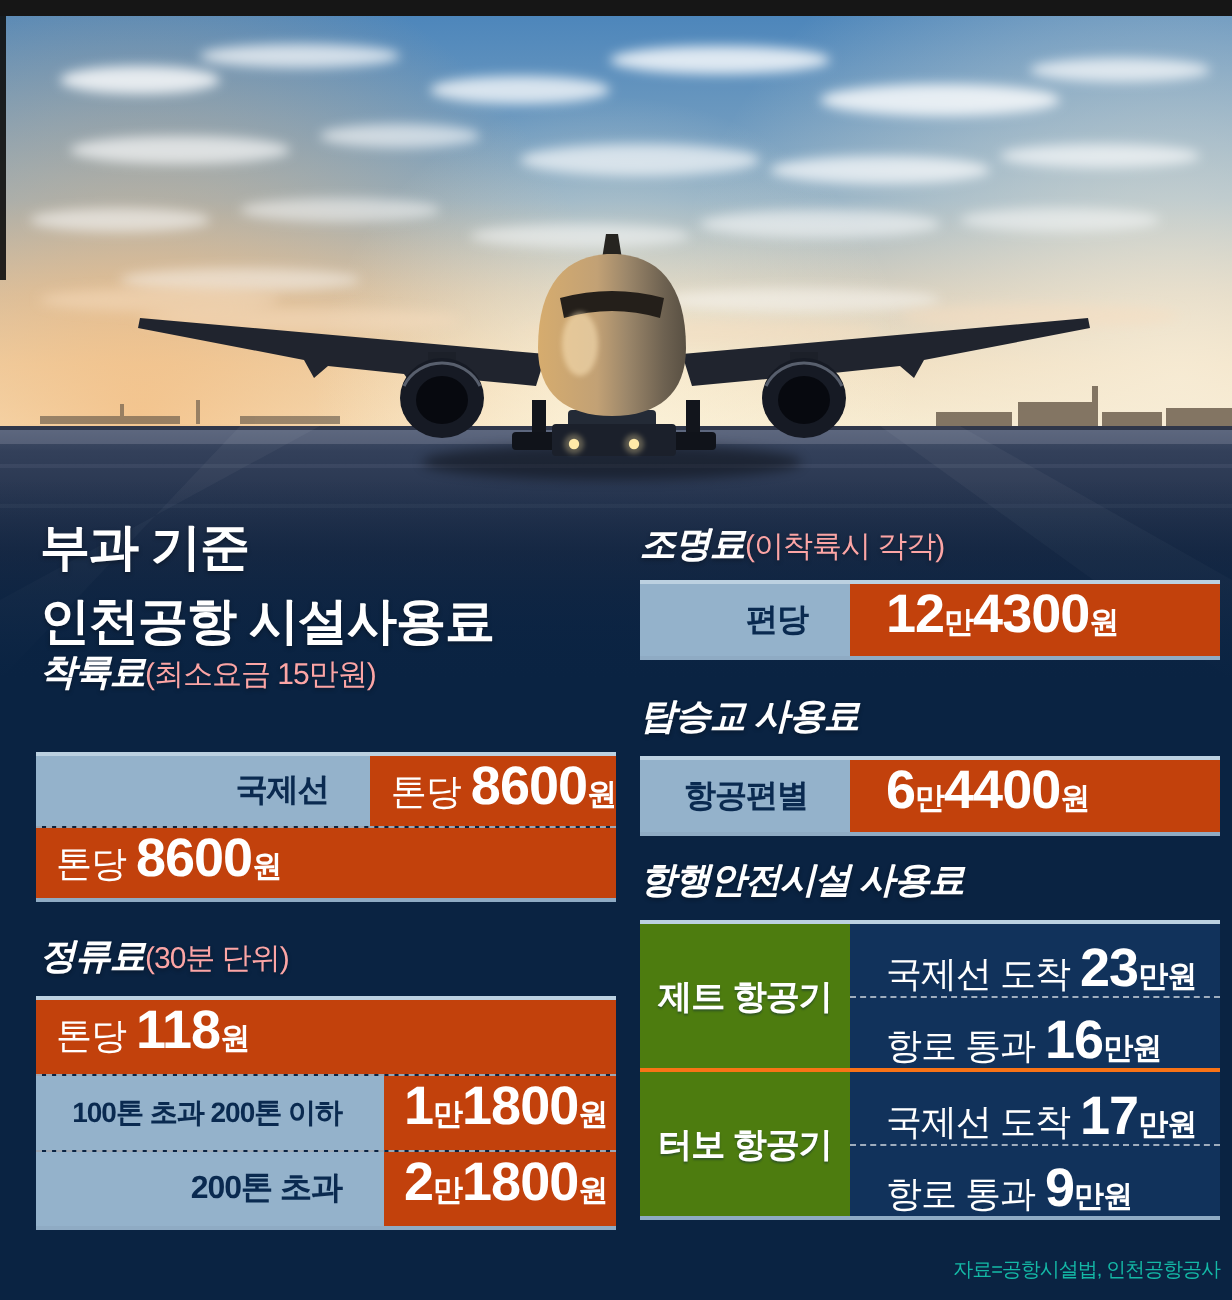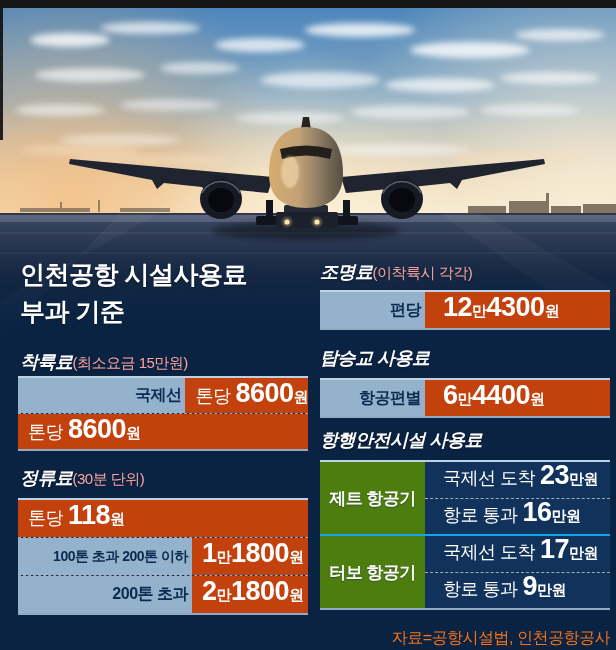--- a/index.html
+++ b/index.html
@@ -23,59 +23,59 @@
 
   .tbl{
     position:absolute;width:290px;
     border-top:2px solid #bcd1e1;border-bottom:2px solid #8fabc4;
   }
   .trow{display:flex;}
   .rowsep .trow + .trow{border-top:1px dashed rgba(255,255,255,.6);}
   .tlabel{
     background:#94b2cb;color:#0a2a50;font-weight:bold;font-size:16px;
     display:flex;align-items:center;justify-content:flex-end;
-    padding-right:4px;box-sizing:border-box;letter-spacing:-0.5px;white-space:nowrap;
+    padding-right:21px;box-sizing:border-box;letter-spacing:-0.5px;white-space:nowrap;
   }
   .tlabel.small-label{font-size:14px;}
   .lft .tlabel{width:174px;}
   .rgt .tlabel{width:105px;}
   .tvalue{
     flex:1;background:#c2410c;display:flex;align-items:baseline;
     padding-left:10px;box-sizing:border-box;white-space:nowrap;
   }
   .rgt .tvalue{padding-left:18px;}
   .h35 .trow{height:35px;}
   .h36 .trow{height:36px;}
   .h37 .trow{height:37px;}
   .pre{font-size:18px;font-weight:500;color:#fff;margin-right:5px;letter-spacing:-0.5px;}
   .big{font-size:27px;font-weight:800;color:#fff;letter-spacing:-0.5px;}
   .small{font-size:15px;font-weight:600;color:#fff;letter-spacing:-0.5px;}
 
   
   .tbl-nav{position:absolute;left:320px;top:460px;width:290px;
     border-top:2px solid #bcd1e1;border-bottom:2px solid #8fabc4;}
   .nav-group{display:flex;}
-  .nav-group + .nav-group{border-top:2px solid #0ea5e9;}
+  .nav-group + .nav-group{border-top:2px solid #f97316;}
   .glabel{
     width:105px;background:#4d7c0f;color:#ffffff;font-weight:bold;font-size:17px;
     display:flex;align-items:center;justify-content:center;letter-spacing:-0.5px;
     text-shadow:0 1px 1px rgba(10,35,66,.4);white-space:nowrap;
   }
   .gvalues{flex:1;display:flex;flex-direction:column;background:#11325b;}
   .vrow{height:36px;display:flex;align-items:baseline;padding-left:18px;
     box-sizing:border-box;white-space:nowrap;align-items:center;}
   .vrow + .vrow{border-top:1px dashed rgba(255,255,255,.6);}
   .vrow .pre,.vrow .big,.vrow .small{line-height:1;}
   .vrow{align-items:baseline;padding-top:0;}
-  .vrow{align-items:flex-start;}
+  .vrow{align-items:flex-end;}
   .vrow .inner{display:flex;align-items:baseline;}
 
   .footer{
-    position:absolute;right:6px;top:628px;font-size:16px;font-weight:500;
-    color:#f97316;letter-spacing:-0.5px;
+    position:absolute;right:6px;top:628px;font-size:10px;font-weight:500;
+    color:#14b8a6;letter-spacing:-0.5px;
   }
 </style>
 </head>
 <body>
 
 <div class="stage">
 
   <svg class="photo" width="616" height="340" viewBox="0 0 616 340">
     <defs>
       <linearGradient id="sky" x1="0" y1="0" x2="0" y2="1">
@@ -206,25 +206,25 @@
 
     <rect x="0" y="240" width="616" height="100" fill="url(#fade)"></rect>
 
     <rect x="0" y="0" width="616" height="8" fill="#161616"></rect>
     <rect x="0" y="8" width="3" height="132" fill="#0e0e0e" opacity="0.9"></rect>
   </svg>
 
   <div class="content">
 
     <div class="title">
+      <div>부과 기준</div>
       <div>인천공항 시설사용료</div>
-      <div>부과 기준</div>
-    </div>
-
-    <div class="sec-heading" style="left:20px;top:350px;">
+    </div>
+
+    <div class="sec-heading" style="left:20px;top:324px;">
       <span class="h-strong">착륙료</span><span class="h-note">(최소요금 15만원)</span>
     </div>
     <div class="tbl lft rowsep h35" style="left:18px;top:376px;">
       <div class="trow">
         <div class="tlabel">국제선</div>
         <div class="tvalue">
             <span class="pre">톤당</span>
             <span class="big">8600</span>
             <span class="small">원</span>
           </div>

